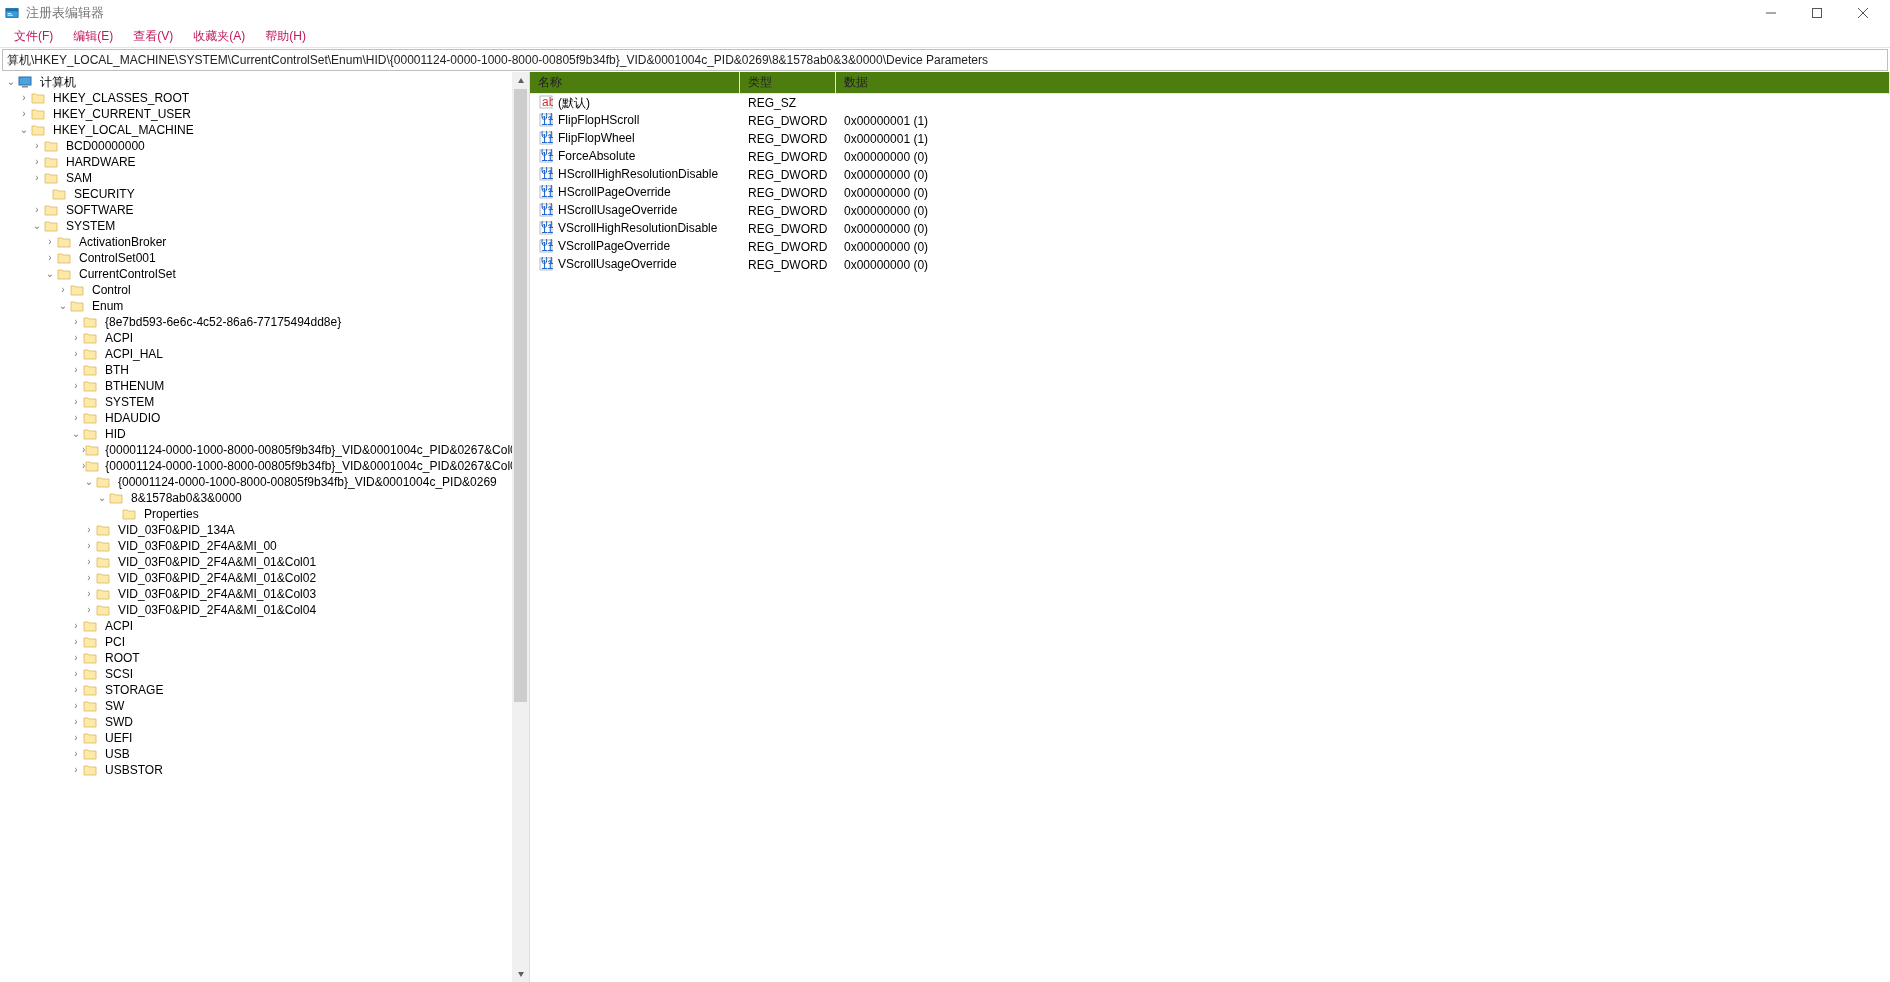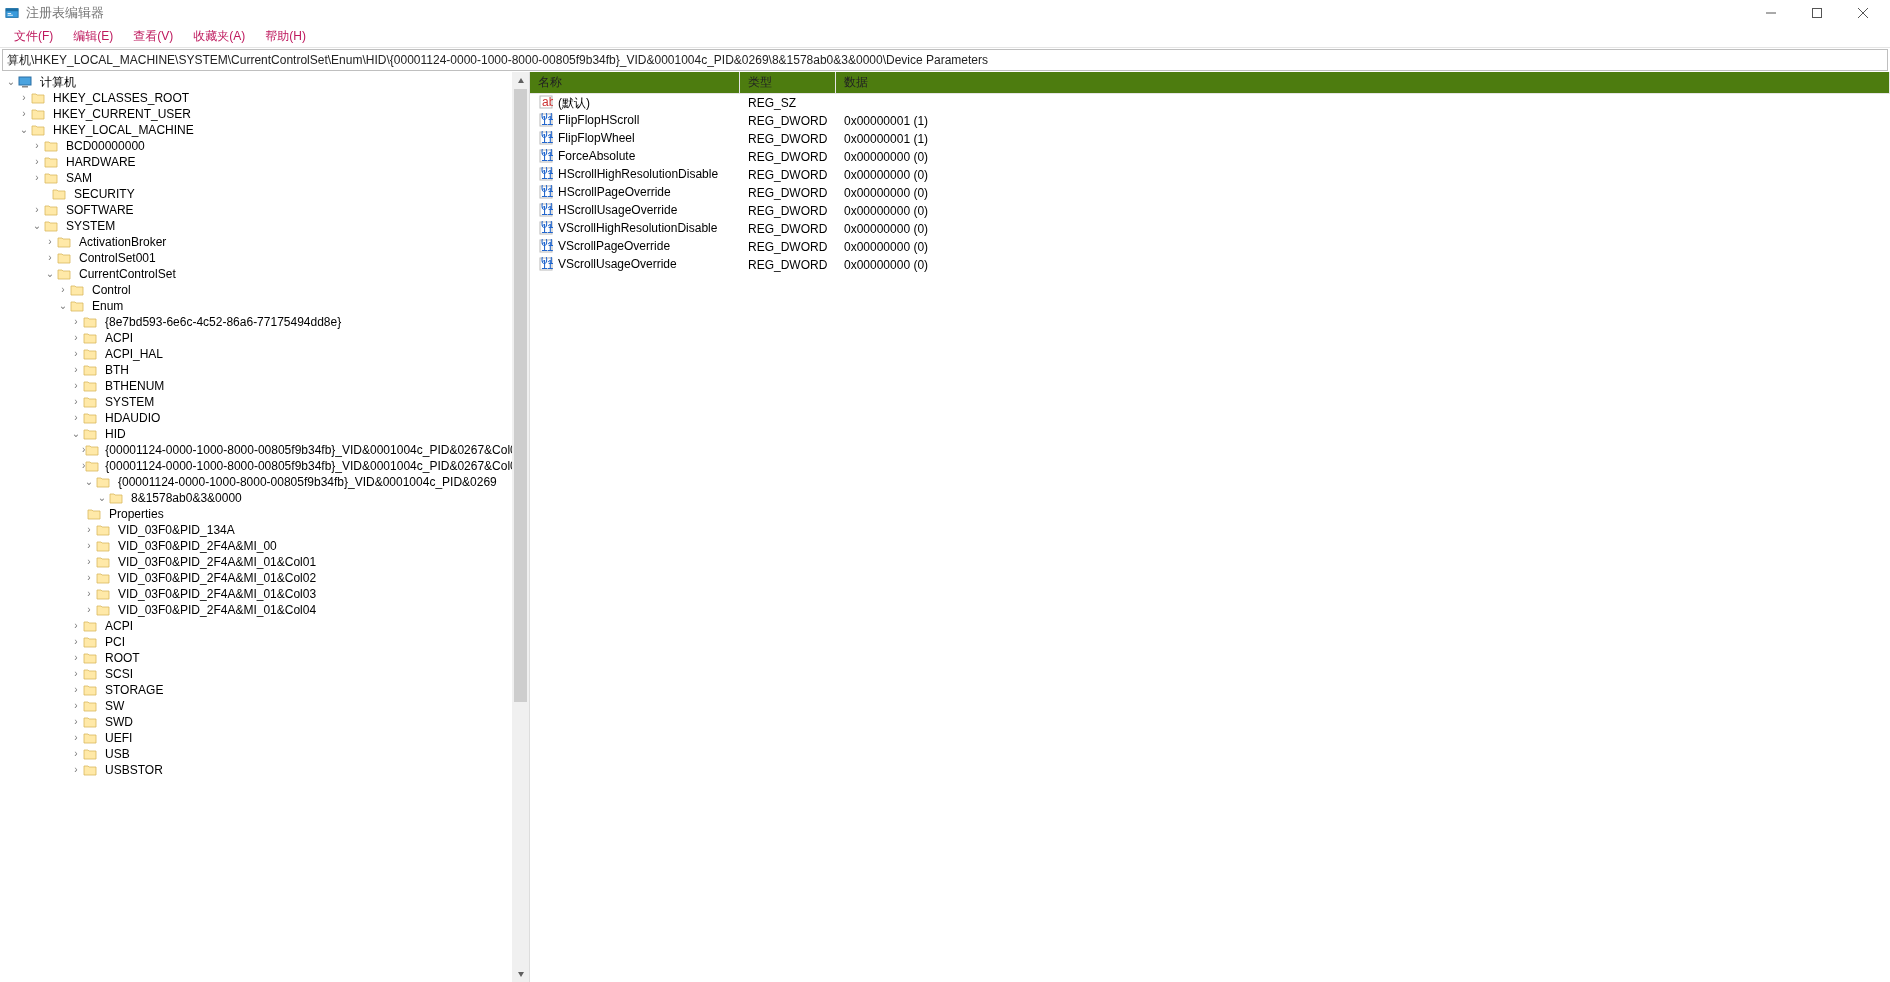--- a/index.html
+++ b/index.html
@@ -331,21 +331,21 @@
           </div>
           <div class="tree-row" style="padding-left: 95px;">
             <span class="twisty">⌄</span>
             <span class="ficon">
               <svg viewBox="0 0 14 12">
                 <path d="M1 2h4l1 1h7v8H1z" fill="#ffe9a8" stroke="#d9b85e" stroke-width="0.8"></path>
               </svg>
             </span>
             <span class="label">8&amp;1578ab0&amp;3&amp;0000</span>
           </div>
-          <div class="tree-row" style="padding-left: 73px;">
+          <div class="tree-row" style="padding-left: 108px;">
             <span class="twisty empty">·</span>
             <span class="ficon">
               <svg viewBox="0 0 14 12">
                 <path d="M1 2h4l1 1h7v8H1z" fill="#ffe9a8" stroke="#d9b85e" stroke-width="0.8"></path>
               </svg>
             </span>
             <span class="label">Properties</span>
           </div>
           <div class="tree-row" style="padding-left: 82px;">
             <span class="twisty">›</span>

